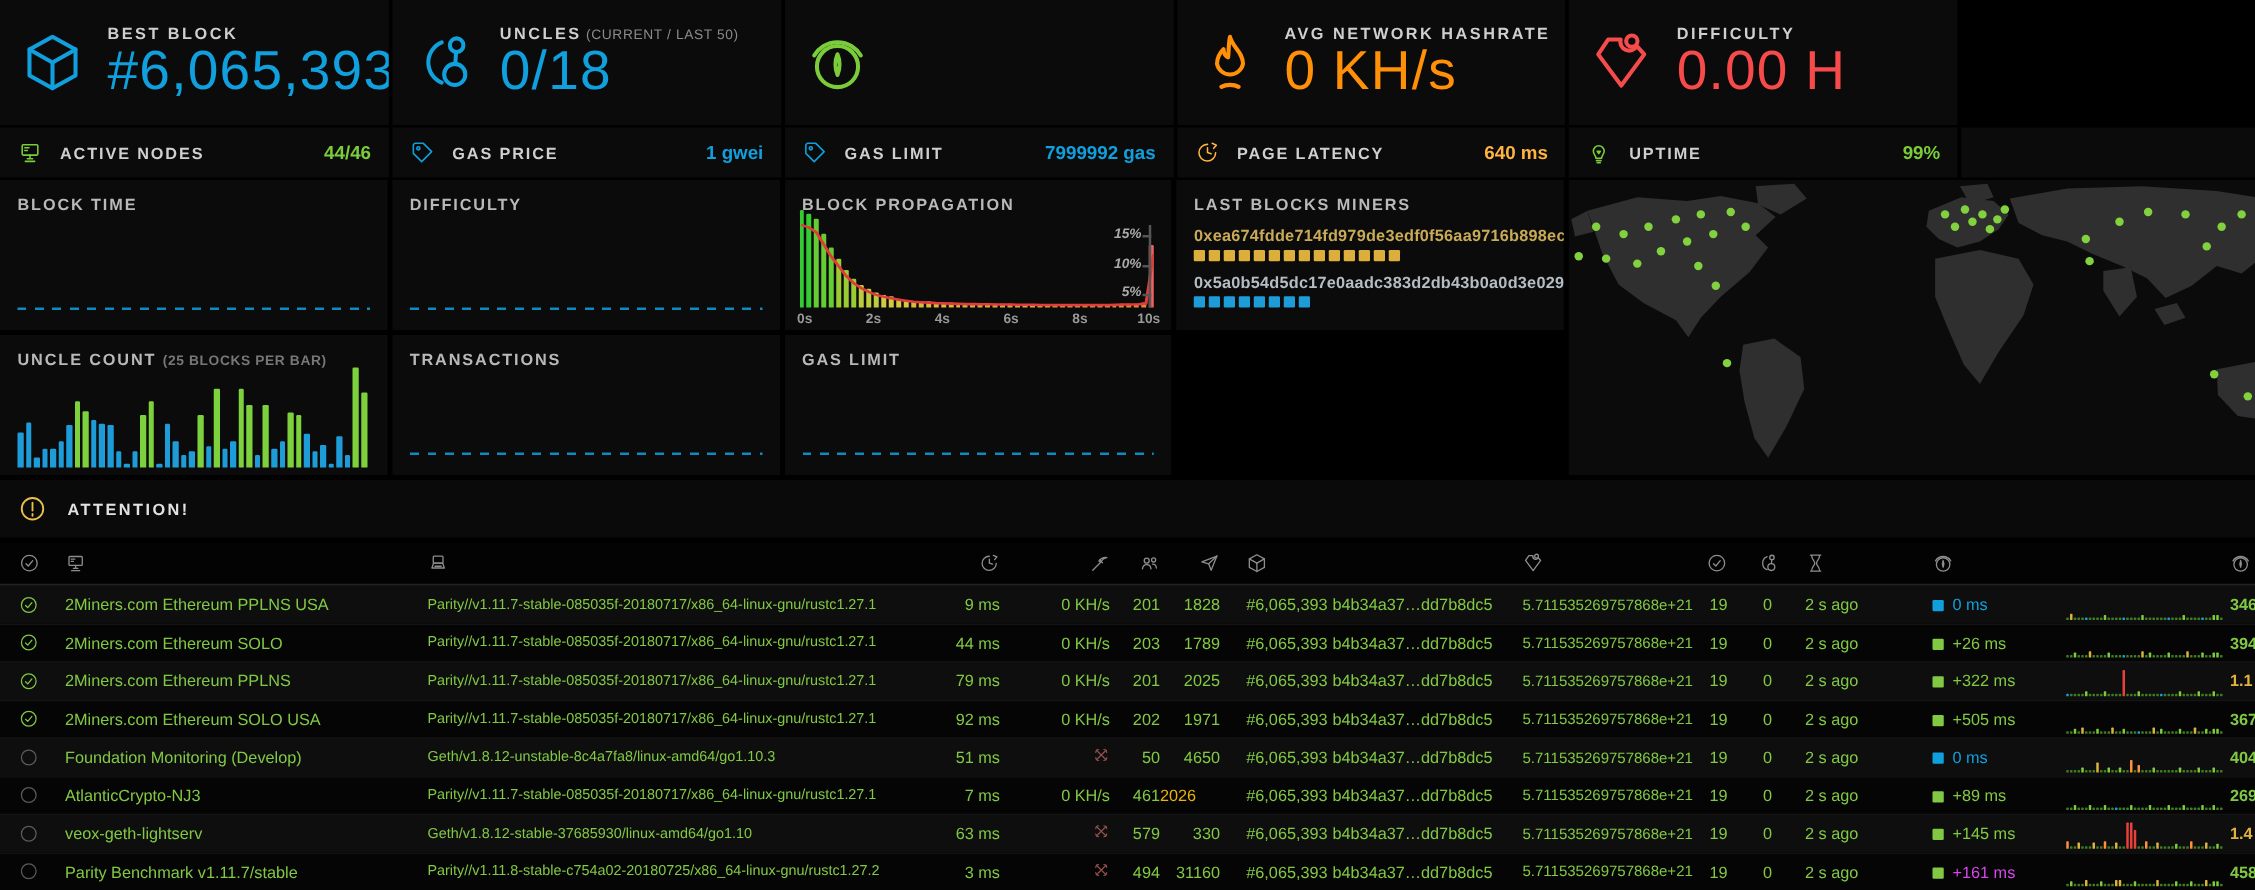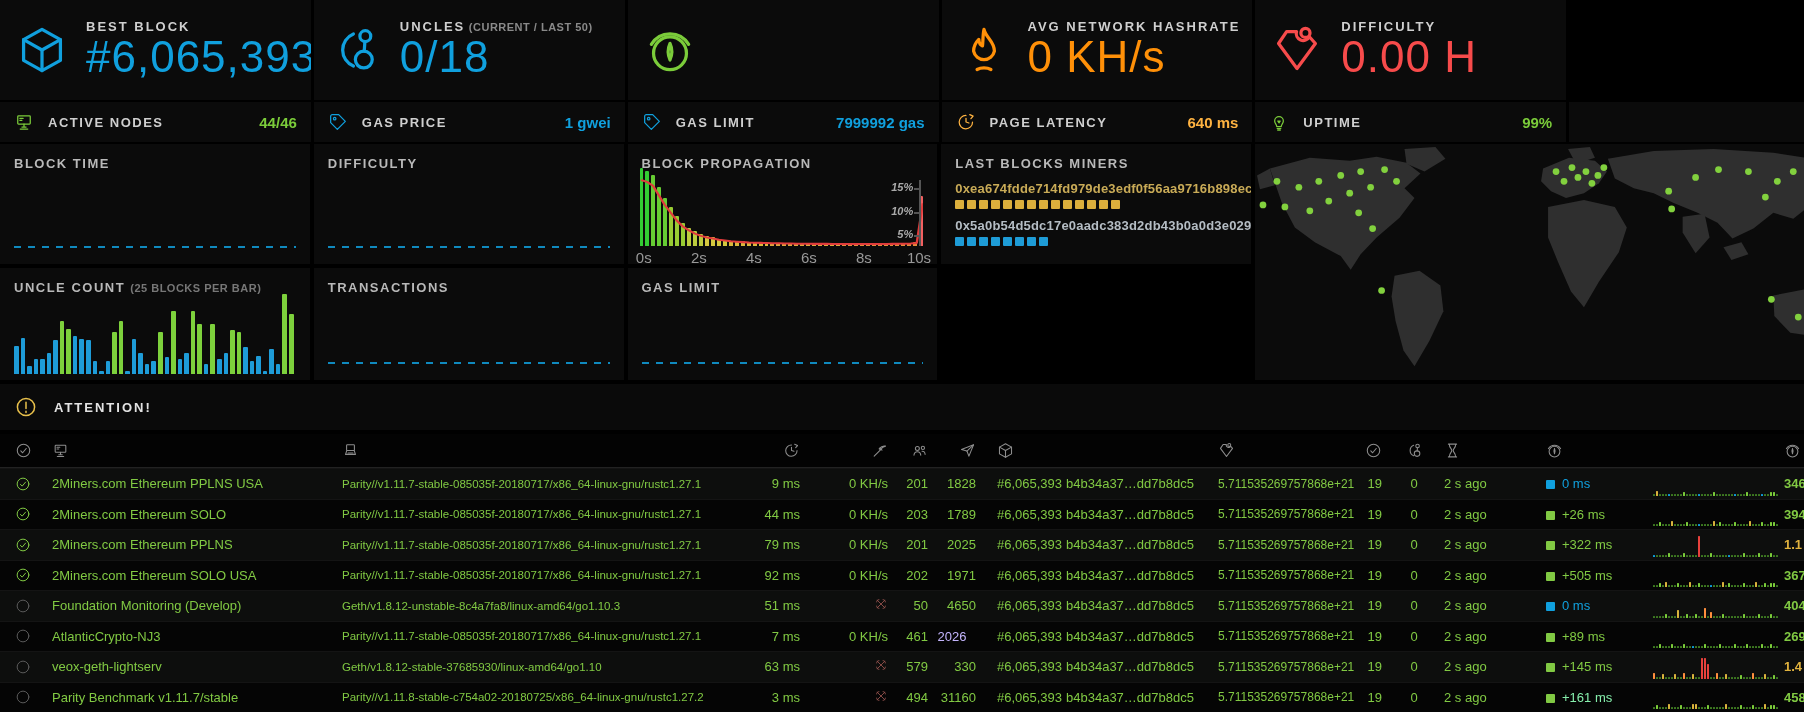--- a/index.html
+++ b/index.html
@@ -7,21 +7,21 @@
   .viewport { width:1804px; height:712px; overflow:hidden; background:#000; position:relative; }
   .page { width:1880px; }
 
   
   .big-row { display:grid; grid-template-columns:repeat(6,1fr); gap:3px; height:100px; background:#000; }
   .big-stat { background:#0b0b0b; display:flex; align-items:center; padding:8px 10px 8px 16px; overflow:hidden; }
   .big-icon { width:52px; height:52px; flex:0 0 52px; margin-right:18px; }
   .big-icon svg { width:100%; height:100%; }
   .big-text { display:flex; flex-direction:column; min-width:0; }
   .big-label { font-size:13px; font-weight:bold; color:#cfcfcf; letter-spacing:2px; white-space:nowrap; }
-  .big-sublabel { font-size:11px; font-weight:bold; color:#8a8a8a; letter-spacing:0.5px;text-align:center; }
+  .big-sublabel { font-size:11px; font-weight:normal; color:#8a8a8a; letter-spacing:0.5px;text-align:center; }
   .big-value { font-size:44px; font-weight:300; letter-spacing:1px; line-height:1.05; white-space:nowrap; }
 
   
   .mini-row { display:grid; grid-template-columns:repeat(6,1fr); gap:3px; height:40px; margin-top:2px; }
   .mini-stat { background:#0b0b0b; display:flex; align-items:center; padding:0 14px; }
   .mini-stat.empty { background:#0b0b0b; }
   .mini-icon { width:20px; height:20px; flex:0 0 20px; margin-right:14px; }
   .mini-icon svg { width:100%; height:100%; }
   .mini-label { font-size:13px; font-weight:bold; color:#cfcfcf; letter-spacing:1.5px; flex:1; white-space:nowrap; }
   .mini-value { font-size:15px; font-weight:bold; white-space:nowrap; }
@@ -39,21 +39,21 @@
 
   
   .prop-chart { position:absolute; left:12px; right:14px; top:34px; bottom:18px;font-style:italic; }
   .prop-bars { position:absolute; inset:0; display:flex; align-items:flex-end; gap:2px; }
   .prop-bars .bar { flex:1; border-radius:1px 1px 0 0; }
   .prop-curve { position:absolute; inset:0; width:100%; height:100%; }
   .prop-ylabel { position:absolute; font-size:11px; font-weight:bold; color:#aaa; right:10px; }
   .prop-axis { position:absolute; right:2px; top:2px; bottom:0; width:2px; background:#555; }
   .prop-tick { position:absolute; right:2px; width:7px; height:2px; background:#555; }
   .prop-xaxis { position:absolute; left:12px; right:14px; bottom:2px; height:13px; }
-  .prop-xaxis span { position:absolute; transform:translateX(-50%); font-size:15px; font-weight:normal; color:#999; }
+  .prop-xaxis span { position:absolute; transform:translateX(-50%); font-size:11px; font-weight:bold; color:#999; }
 
   
   .miners { margin-top:10px; }
   .miner { margin-bottom:9px; }
   .miner-addr { font-size:13px; font-weight:bold; letter-spacing:0.2px; white-space:nowrap; }
   .miner-blocks { display:flex; gap:3px; margin-top:4px; }
   .miner-blocks i { width:9px; height:9px; border-radius:1px; }
 
   
   .uncle-bars { position:absolute; left:14px; right:16px; bottom:6px; top:40px; display:flex; align-items:flex-end; gap:2px; }
@@ -882,21 +882,21 @@
             <div class="cell" style="text-align: center; padding-left: 0px; padding-right: 0px;">
               <span class="pin-icon" style="color: rgb(90, 90, 90);"><svg viewBox="0 0 24 24" fill="none" stroke="currentColor" stroke-width="1.5" stroke-linecap="round" stroke-linejoin="round">
                   <circle cx="12" cy="12" r="8.8"></circle>
                 </svg></span>
             </div>
             <div class="cell" style="text-align: left; padding-left: 6px; padding-right: 0px; color: rgb(129, 201, 67);">AtlanticCrypto-NJ3</div>
             <div class="cell c-type" style="text-align: left; padding-left: 6px; padding-right: 0px; color: rgb(129, 201, 67);">Parity//v1.11.7-stable-085035f-20180717/x86_64-linux-gnu/rustc1.27.1</div>
             <div class="cell" style="text-align: right; padding-left: 0px; padding-right: 6px; color: rgb(129, 201, 67);">7 ms</div>
             <div class="cell" style="text-align: right; padding-left: 0px; padding-right: 14px; color: rgb(129, 201, 67);">0 KH/s</div>
             <div class="cell" style="text-align: right; padding-left: 0px; padding-right: 0px; color: rgb(129, 201, 67);">461</div>
-            <div class="cell" style="text-align: center; padding-left: 0px; padding-right: 8px; color: #c4b5fd;">2026</div>
+            <div class="cell" style="text-align: left; padding-left: 0px; padding-right: 8px; color: #eab308;">2026</div>
             <div class="cell" style="text-align: left; padding-left: 13px; padding-right: 0px; color: rgb(129, 201, 67);">#6,065,393</div>
             <div class="cell" style="text-align: left; padding-left: 4px; padding-right: 0px; color: rgb(129, 201, 67);">b4b34a37…dd7b8dc5</div>
             <div class="cell c-diff" style="text-align: left; padding-left: 34px; padding-right: 0px; color: rgb(129, 201, 67);">5.711535269757868e+21</div>
             <div class="cell" style="text-align: right; padding-left: 0px; padding-right: 16px; color: rgb(129, 201, 67);">19</div>
             <div class="cell" style="text-align: center; padding-left: 0px; padding-right: 0px; color: rgb(129, 201, 67);">0</div>
             <div class="cell" style="text-align: left; padding-left: 14px; padding-right: 0px; color: rgb(129, 201, 67);">2 s ago</div>
             <div class="cell" style="text-align: left; padding-left: 44px; padding-right: 0px;"><span class="prop-square" style="background: rgb(129, 201, 67);"></span><span style="color: rgb(129, 201, 67);">+89 ms</span></div>
             <div class="cell" style="text-align: center; padding-left: 0px; padding-right: 0px;">
               <span class="spark">
                 <i style="height: 2px; background: rgb(63, 125, 34);"></i>
@@ -1029,21 +1029,21 @@
                   <path d="M4.5 8.5c0-2.5 1.5-4 4-4M15.5 4.5c2.5 0 4 1.5 4 4M4.5 15.5c0 2.5 1.5 4 4 4M19.5 15.5c0 2.5-1.5 4-4 4"></path>
                 </svg></span></div>
             <div class="cell" style="text-align: right; padding-left: 0px; padding-right: 0px; color: rgb(129, 201, 67);">494</div>
             <div class="cell" style="text-align: right; padding-left: 0px; padding-right: 8px; color: rgb(129, 201, 67);">31160</div>
             <div class="cell" style="text-align: left; padding-left: 13px; padding-right: 0px; color: rgb(129, 201, 67);">#6,065,393</div>
             <div class="cell" style="text-align: left; padding-left: 4px; padding-right: 0px; color: rgb(129, 201, 67);">b4b34a37…dd7b8dc5</div>
             <div class="cell c-diff" style="text-align: left; padding-left: 34px; padding-right: 0px; color: rgb(129, 201, 67);">5.711535269757868e+21</div>
             <div class="cell" style="text-align: right; padding-left: 0px; padding-right: 16px; color: rgb(129, 201, 67);">19</div>
             <div class="cell" style="text-align: center; padding-left: 0px; padding-right: 0px; color: rgb(129, 201, 67);">0</div>
             <div class="cell" style="text-align: left; padding-left: 14px; padding-right: 0px; color: rgb(129, 201, 67);">2 s ago</div>
-            <div class="cell" style="text-align: left; padding-left: 44px; padding-right: 0px;"><span class="prop-square" style="background: rgb(129, 201, 67);"></span><span style="color: #86efac;">+161 ms</span></div>
+            <div class="cell" style="text-align: left; padding-left: 44px; padding-right: 0px;"><span class="prop-square" style="background: rgb(129, 201, 67);"></span><span style="color: #d946ef;">+161 ms</span></div>
             <div class="cell" style="text-align: center; padding-left: 0px; padding-right: 0px;">
               <span class="spark">
                 <i style="height: 2px; background: rgb(63, 125, 34);"></i>
                 <i style="height: 4px; background: rgb(123, 204, 58);"></i>
                 <i style="height: 2px; background: rgb(63, 125, 34);"></i>
                 <i style="height: 2px; background: rgb(63, 125, 34);"></i>
                 <i style="height: 2px; background: rgb(63, 125, 34);"></i>
                 <i style="height: 5px; background: rgb(217, 179, 60);"></i>
                 <i style="height: 2px; background: rgb(63, 125, 34);"></i>
                 <i style="height: 2px; background: rgb(63, 125, 34);"></i>

